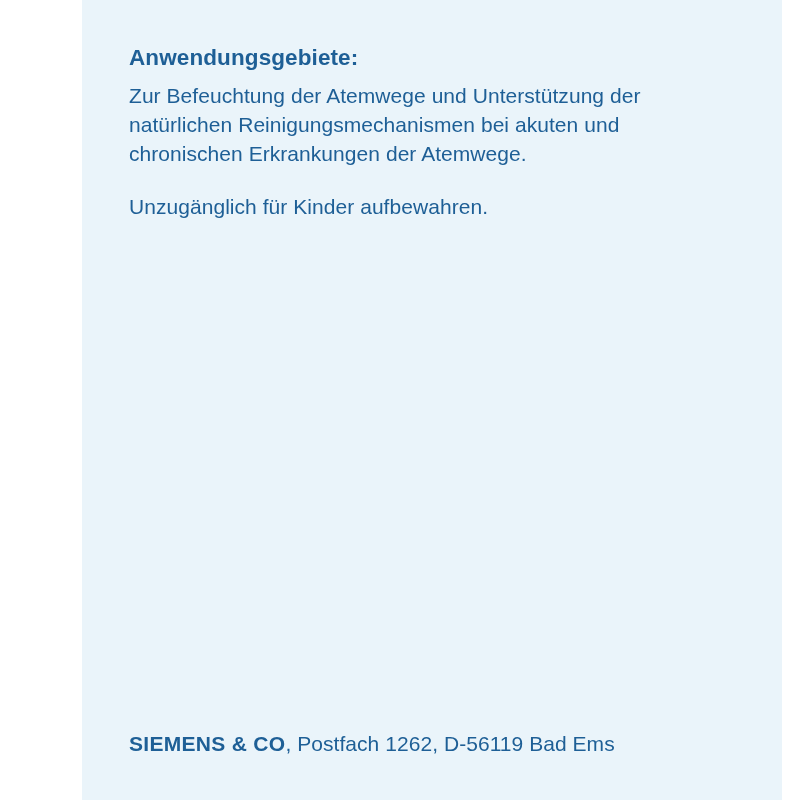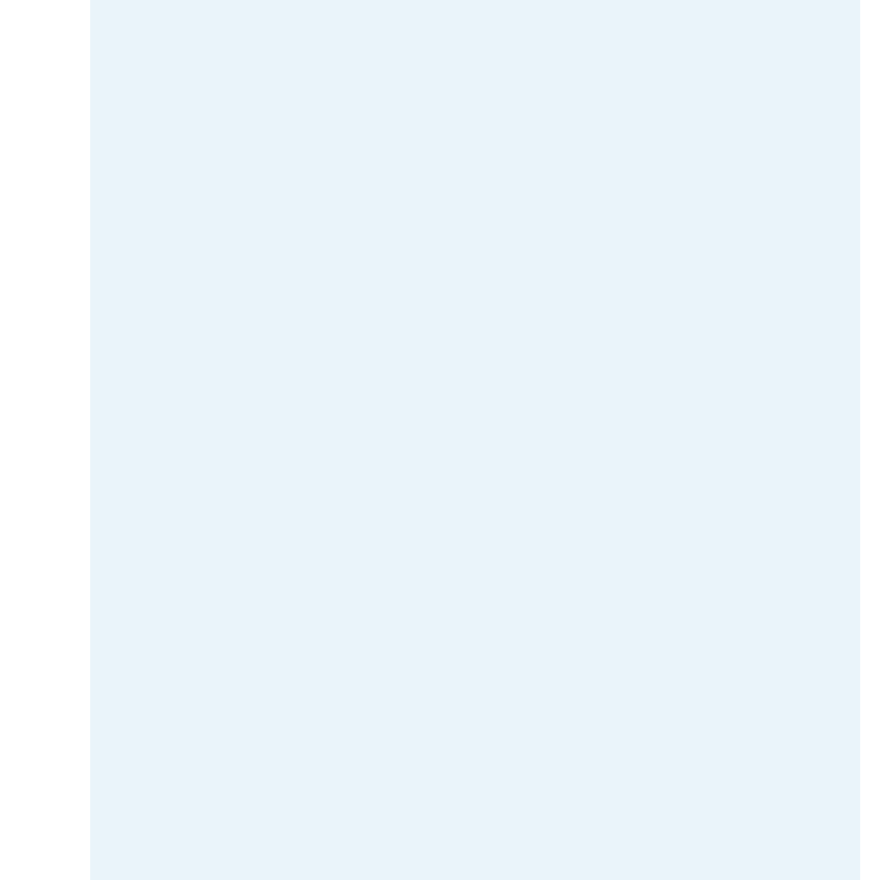--- a/index.html
+++ b/index.html
@@ -62,15 +62,25 @@
   }
   .footer .address {
     font-weight: normal;
   }
 </style>
 </head>
 <body>
 
 <div class="package-panel">
 
+  <div class="content">
+    <h1 class="section-heading">Anwendungsgebiete:</h1>
 
+    <p class="body-paragraph">Zur Befeuchtung der Atemwege und Unterstützung der natürlichen Reinigungsmechanismen bei akuten und chronischen Erkrankungen der Atemwege.</p>
+
+    <p class="body-paragraph spaced">Unzugänglich für Kinder aufbewahren.</p>
+  </div>
+
+  <div class="footer">
+    <span class="brand">SIEMENS &amp; CO</span><span class="address">, Postfach 1262, D-56119 Bad Ems</span>
+  </div>
 
 </div>
 
 </body></html>

